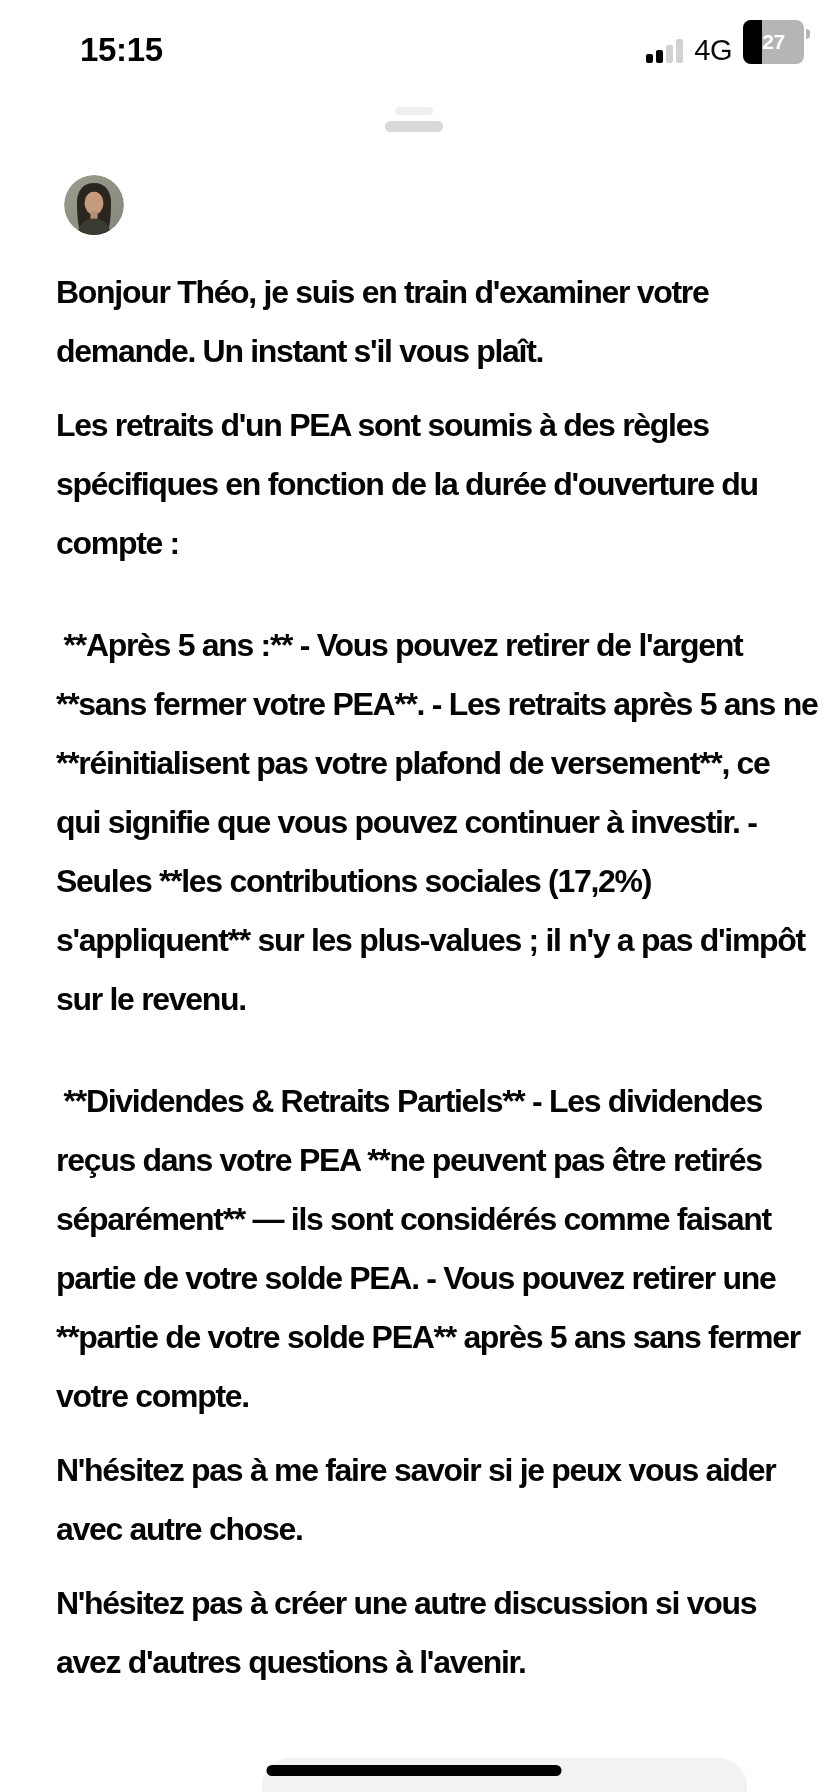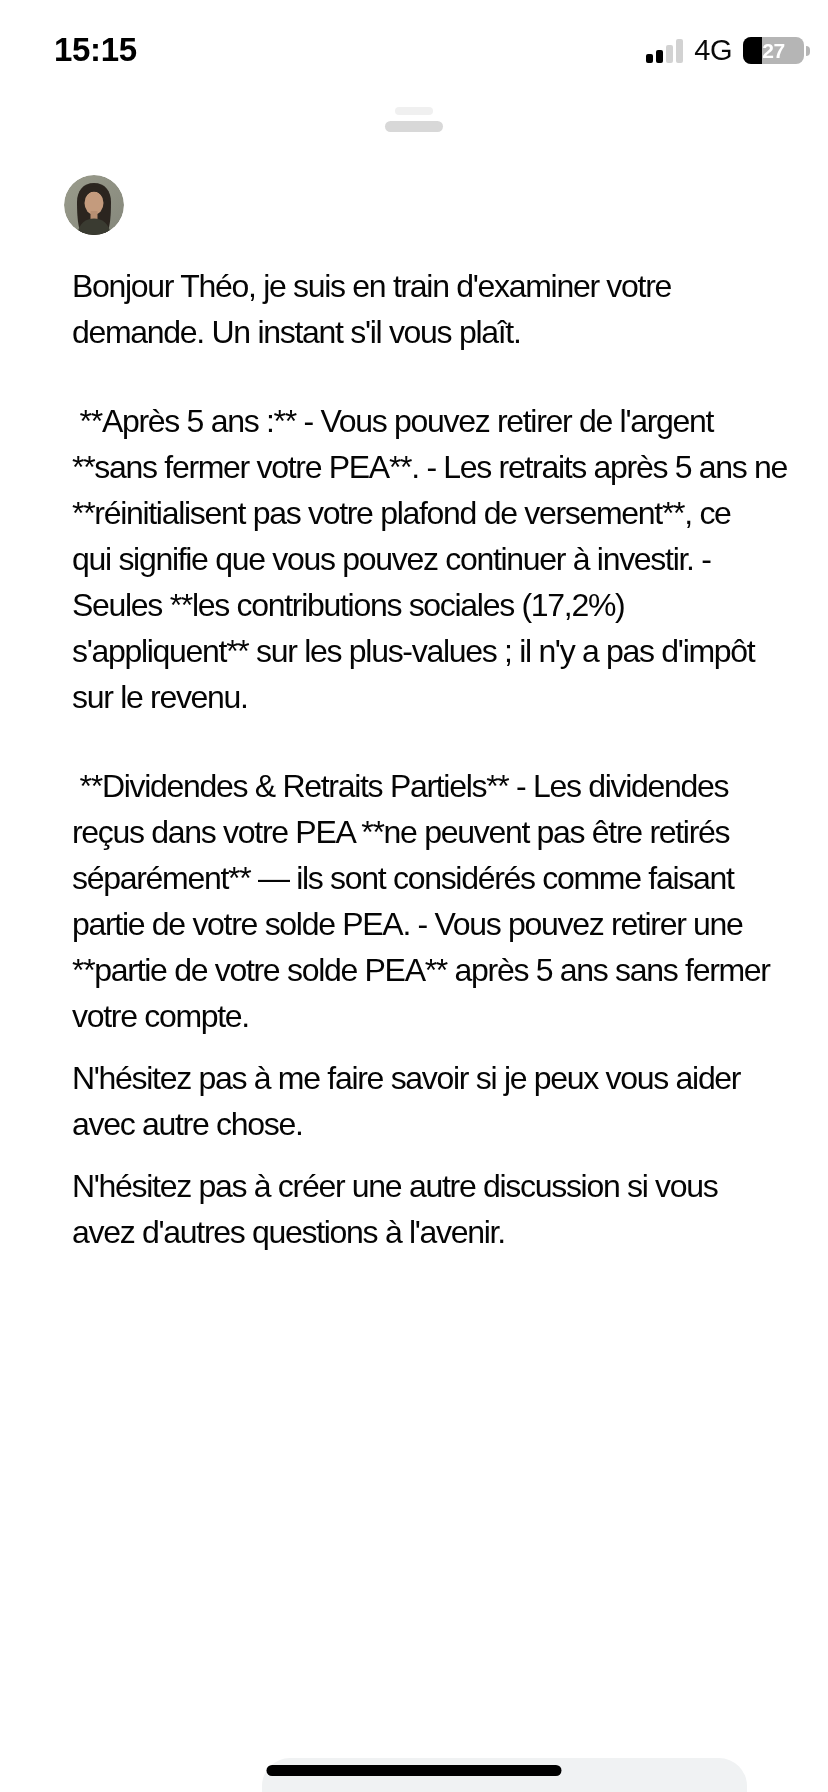--- a/index.html
+++ b/index.html
@@ -9,36 +9,36 @@
     margin:0 auto;
     background:#ffffff;
     overflow:hidden;
     font-family:"Liberation Sans", sans-serif;
     color:var(--text,#050505);
   }
 
   
   .statusbar{position:absolute;top:0;left:0;right:0;height:72px;}
   .time{
-    position:absolute;left:54px;top:31px;
+    position:absolute;left:80px;top:31px;
     font-size:33px;font-weight:700;letter-spacing:-0.3px;color:#000;
   }
   .sb-right{
     position:absolute;right:24px;top:34px;height:30px;
     display:flex;align-items:flex-end;gap:11px;
   }
   .signal{display:flex;align-items:flex-end;gap:3px;height:26px;padding-bottom:1px;}
   .signal span{width:7px;border-radius:2px;display:block;}
   .signal .b1{height:9px;background:#000;}
   .signal .b2{height:13px;background:#000;}
   .signal .b3{height:18px;background:#d2d2d2;}
   .signal .b4{height:24px;background:#d2d2d2;}
   .network{font-size:29px;font-weight:400;color:#0a0a0a;line-height:27px;letter-spacing:-0.5px;}
   .battery{
-    position:relative;width:61px;height:27px;margin-bottom:0px;
+    position:relative;width:61px;height:44px;margin-bottom:0px;
     background:var(--battery-body,#b5b5b5);border-radius:8px;
   }
   .battery-fill{
     position:absolute;left:0;top:0;bottom:0;width:31%;
     background:var(--battery-fill,#000);border-radius:8px 0 0 8px;
   }
   .battery-pct{
     position:absolute;inset:0;display:flex;align-items:center;justify-content:center;
     color:#fff;font-size:21px;font-weight:700;letter-spacing:-0.5px;
   }
@@ -59,22 +59,22 @@
 
   
   .avatar{
     position:absolute;left:64px;top:175px;width:60px;height:60px;
     border-radius:50%;overflow:hidden;
   }
 
   
   .message-body{position:absolute;left:56px;top:263px;right:0;}
   .para{
-    margin:16px;
-    font-size:32px;line-height:46px;font-weight:400;
+    margin:0;
+    font-size:32px;line-height:59px;font-weight:700;
     letter-spacing:-1.3px;white-space:pre;color:var(--text,#050505);
   }
   .gap-normal{margin-top:15px;}
   .gap-large{margin-top:43px;}
   .gap-first{margin-top:0;}
 
   
   .bottom-sheet{
     position:absolute;left:262px;top:1758px;width:485px;height:40px;
     background:var(--sheet-bg,#f0f2f3);
@@ -129,20 +129,23 @@
         <path d="M30 11 C22 11 17.5 18 19 26 C22 19.5 26 16.5 30 16.5 C34 16.5 38 19.5 41 26 C42.5 18 38 11 30 11 Z" fill="#2b251f"></path>
         <rect x="26.5" y="36" width="7" height="8" fill="#b78f72"></rect>
         <path d="M13 60 C15 48 22 43.5 30 43.5 C38 43.5 45 48 47 60 Z" fill="#3a3b31"></path>
       </g>
     </svg>
   </div>
 
   <div class="message-body">
       <p class="para gap-first">Bonjour Théo, je suis en train d'examiner votre
 demande. Un instant s'il vous plaît.</p>
+      <p class="para gap-normal">Les retraits d'un PEA sont soumis à des règles
+spécifiques en fonction de la durée d'ouverture du
+compte :</p>
       <p class="para gap-large"> **Après 5 ans :** - Vous pouvez retirer de l'argent
 **sans fermer votre PEA**. - Les retraits après 5 ans ne
 **réinitialisent pas votre plafond de versement**, ce
 qui signifie que vous pouvez continuer à investir. -
 Seules **les contributions sociales (17,2%)
 s'appliquent** sur les plus-values ; il n'y a pas d'impôt
 sur le revenu.</p>
       <p class="para gap-large"> **Dividendes &amp; Retraits Partiels** - Les dividendes
 reçus dans votre PEA **ne peuvent pas être retirés
 séparément** — ils sont considérés comme faisant

